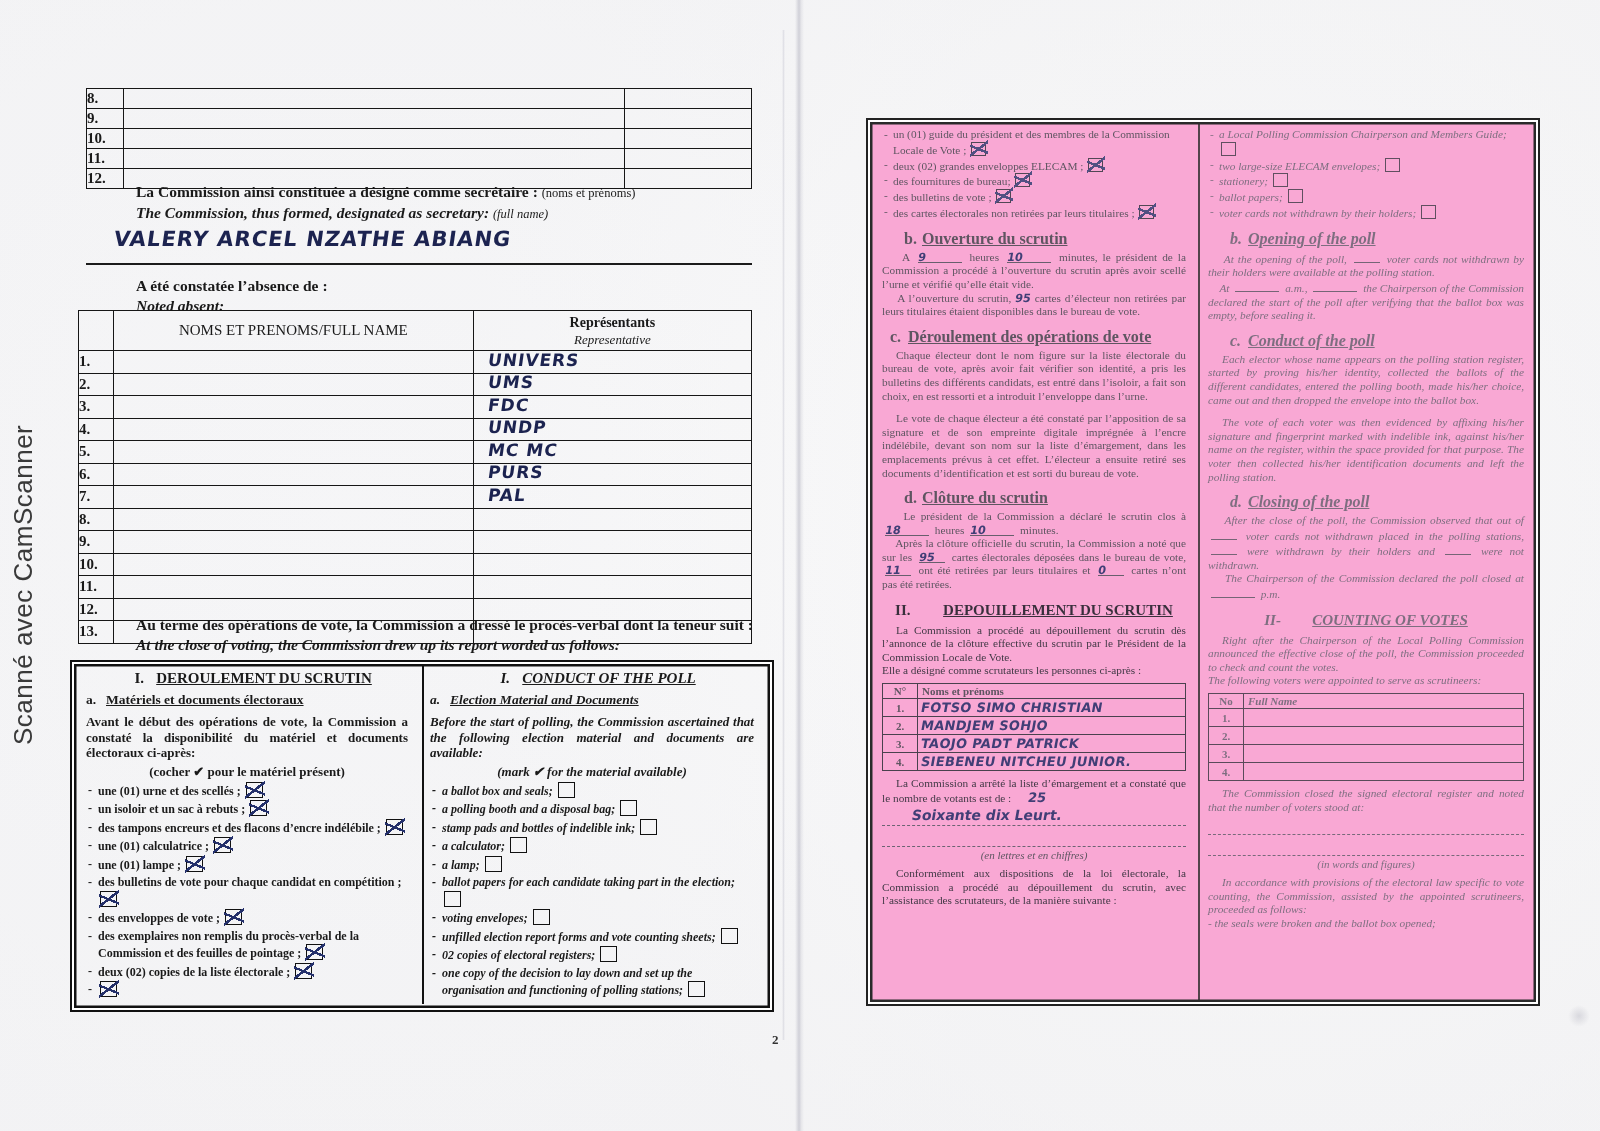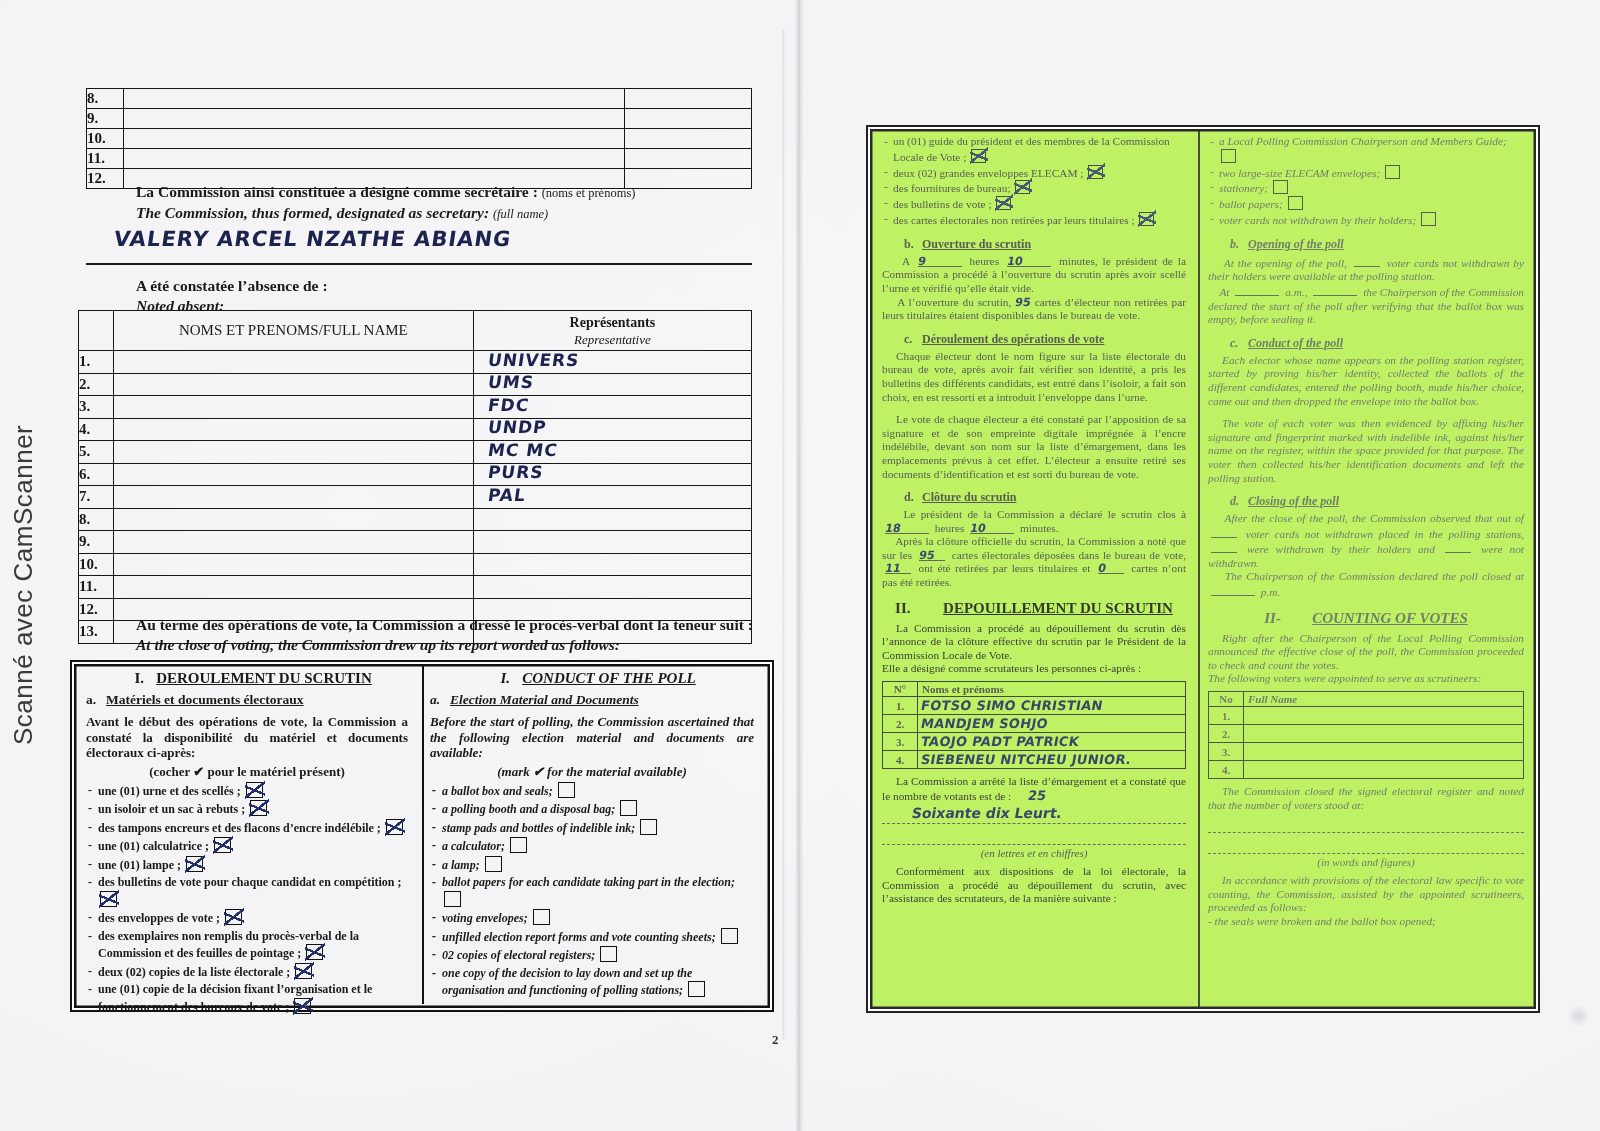--- a/index.html
+++ b/index.html
@@ -76,31 +76,31 @@
   ul.chk li:before{content:"-";position:absolute;left:2px;}
   ul.chk.it li{font-style:italic;}
   .cb{display:inline-block;width:15px;height:14px;border:1.6px solid #111;vertical-align:-3px;position:relative;margin:0 2px;}
   .cb.tick:after{content:"";position:absolute;left:-2px;top:-3px;width:20px;height:20px;
      background:
        linear-gradient(22deg, transparent 44%, #24306b 44%, #24306b 53%, transparent 53%),
        linear-gradient(-38deg, transparent 46%, #24306b 46%, #24306b 55%, transparent 55%);
   }
 
   
-  #rframe{position:absolute;left:66px;top:125px;width:670px;height:884px;
+  #rframe{position:absolute;left:66px;top:118px;width:670px;height:884px;
      border:2.5px solid #222;box-shadow:inset 0 0 0 2px #fff, inset 0 0 0 4.5px #2a2a2a;
-     background:#bef264;}
+     background:#f9a8d4;}
   #rframe .rcolL{position:absolute;left:6px;top:2px;width:320px;height:878px;padding:6px 8px;box-sizing:border-box;}
   #rframe .rcolR{position:absolute;left:330px;top:2px;width:334px;height:878px;padding:6px 8px;box-sizing:border-box;
      border-left:2.5px solid #2a2a2a;}
   .faded{color:#4a4a52;filter:blur(.35px);opacity:.88;}
   .faded-more{color:#60606c;filter:blur(.75px);opacity:.8;}
   .r-body{font-size:11.3px;line-height:13.6px;text-align:justify;}
   .r-body.it{font-style:italic;}
-  .r-h{font-weight:bold;font-size:12px;text-decoration:underline;margin:9px 0 3px 0;}
+  .r-h{font-weight:bold;font-size:16px;text-decoration:underline;margin:9px 0 3px 0;}
   .r-h .ltr{display:inline-block;width:18px;text-decoration:none;}
   .r-H{font-weight:bold;font-size:15px;text-decoration:underline;margin:10px 0 5px 0;text-align:center;}
   .r-H .rn{display:inline-block;width:48px;text-decoration:none;text-align:left;}
   ul.rchk{list-style:none;margin:0;padding:0;font-size:11.3px;line-height:13.8px;}
   ul.rchk li{position:relative;padding-left:11px;}
   ul.rchk li:before{content:"-";position:absolute;left:2px;}
   ul.rchk.it li{font-style:italic;}
   .rcb{display:inline-block;width:13px;height:12px;border:1.5px solid #3a3a44;vertical-align:-2px;margin:0 2px;position:relative;}
   .rcb.tick:after{content:"";position:absolute;left:-2px;top:-3px;width:18px;height:18px;
      background:
@@ -278,21 +278,21 @@
       <ul class="chk" id="fr-items">
           <li><span>une (01) urne et des scellés ; </span><span class="cb tick"></span></li>
           <li><span>un isoloir et un sac à rebuts ; </span><span class="cb tick"></span></li>
           <li><span>des tampons encreurs et des flacons d’encre indélébile ; </span><span class="cb tick"></span></li>
           <li><span>une (01) calculatrice ; </span><span class="cb tick"></span></li>
           <li><span>une (01) lampe ; </span><span class="cb tick"></span></li>
           <li><span>des bulletins de vote pour chaque candidat en compétition ; </span><span class="cb tick"></span></li>
           <li><span>des enveloppes de vote ; </span><span class="cb tick"></span></li>
           <li><span>des exemplaires non remplis du procès-verbal de la Commission et des feuilles de pointage ; </span><span class="cb tick"></span></li>
           <li><span>deux (02) copies de la liste électorale ; </span><span class="cb tick"></span></li>
-          <li><span>une (01) copie de la décision fixant l’organisation et le fonctionnement des bureaux de vote ; </span><span class="cb tick"></span></li>
+          <li><span class="cb tick"></span></li>
         </ul>
     </div>
 
     <div class="colEN">
       <div class="sec-h en" style="text-align:center">
         <span class="rn">I.</span><span>CONDUCT OF THE POLL</span>
       </div>
       <div class="sub-h" style="font-style:italic">
         <span class="ltr">a.</span><span>Election Material and Documents</span>
       </div>
@@ -337,21 +337,21 @@
         <span>heures</span>
         <span class="blank"><span class="hw">10</span></span>
         <span>minutes, le président de la Commission a procédé à l’ouverture du scrutin après avoir scellé l’urne et vérifié qu’elle était vide.</span>
       </div>
       <div class="r-body">
         &nbsp;&nbsp;&nbsp;&nbsp;<span>A l’ouverture du scrutin,</span>
         <span class="hw">95</span>
         <span>cartes d’électeur non retirées par leurs titulaires étaient disponibles dans le bureau de vote.</span>
       </div>
 
-      <div class="r-h" style="margin-left:22px">
+      <div class="r-h" style="margin-left:8px">
         <span class="ltr">c.</span><span>Déroulement des opérations de vote</span>
       </div>
       <div class="r-body" style="text-indent:14px">Chaque électeur dont le nom figure sur la liste électorale du bureau de vote, après avoir fait vérifier son identité, a pris les bulletins des différents candidats, est entré dans l’isoloir, a fait son choix, en est ressorti et a introduit l’enveloppe dans l’urne.</div>
       <div class="r-body" style="text-indent:14px;margin-top:9px">Le vote de chaque électeur a été constaté par l’apposition de sa signature et de son empreinte digitale imprégnée à l’encre indélébile, devant son nom sur la liste d’émargement, dans les emplacements prévus à cet effet. L’électeur a ensuite retiré ses documents d’identification et est sorti du bureau de vote.</div>
 
       <div class="r-h" style="margin-left:22px">
         <span class="ltr">d.</span><span>Clôture du scrutin</span>
       </div>
       <div class="r-body">
         &nbsp;&nbsp;&nbsp;&nbsp;<span>Le président de la Commission a déclaré le scrutin clos à</span>

